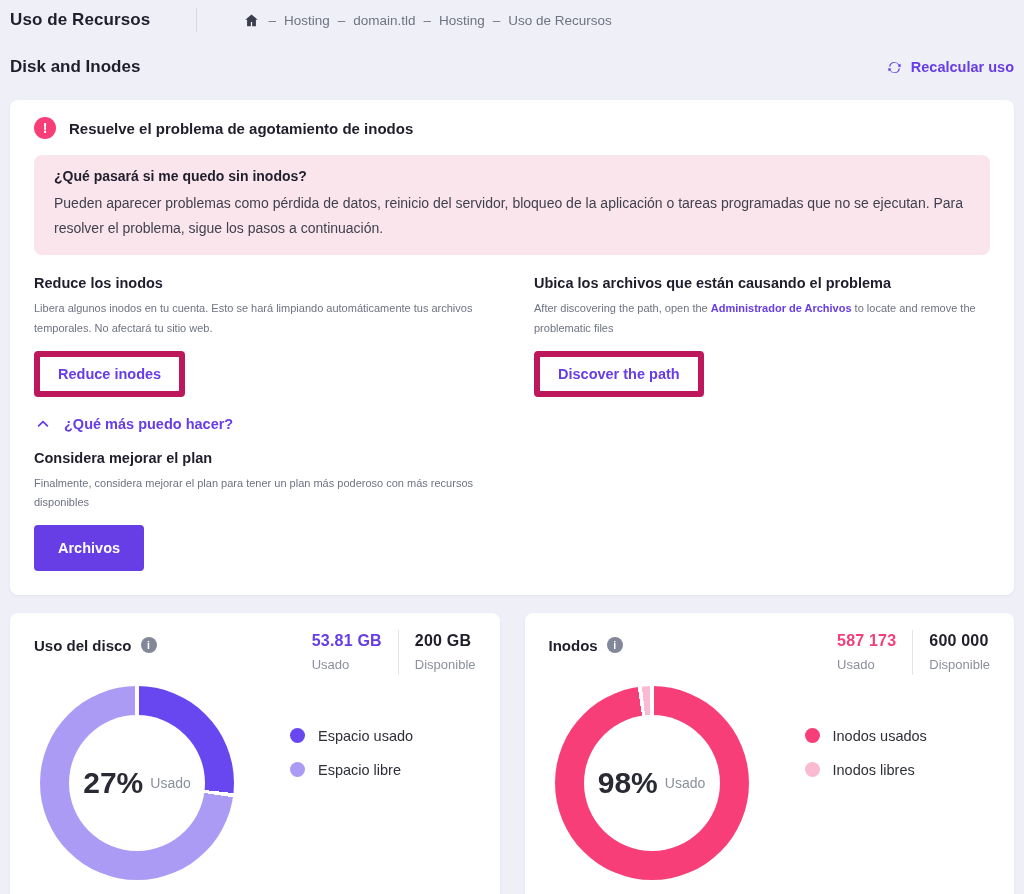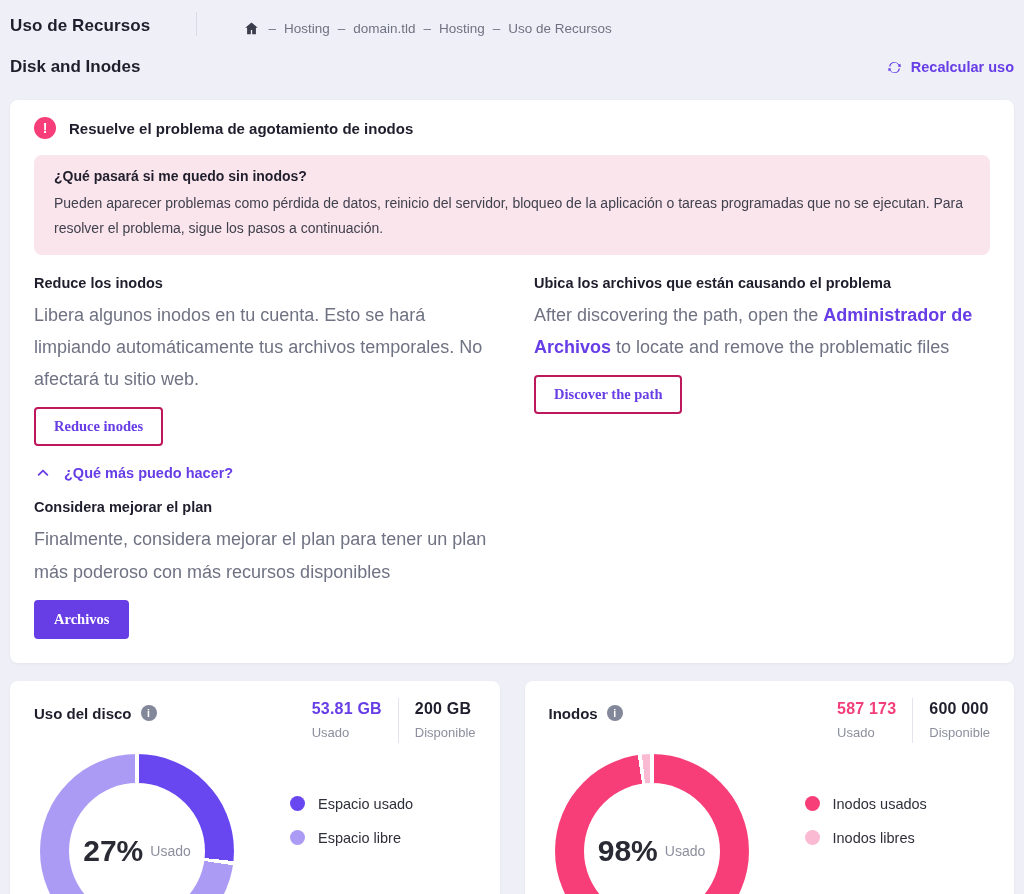--- a/index.html
+++ b/index.html
@@ -6,21 +6,21 @@
   html, body { margin:0; padding:0; width:1024px; height:894px; overflow:hidden; }
   body {
     background:#EFF0F7;
     font-family:"Liberation Sans", sans-serif;
     color:#1f1e2c;
     -webkit-font-smoothing:antialiased;
   }
   .page { padding:0 10px; }
 
   
-  .topbar { display:flex; align-items:flex-end; height:36px; padding-top:4px;gap:31px; }
+  .topbar { display:flex; align-items:center; height:36px; padding-top:4px;gap:31px; }
   .topbar-title { font-size:17px; font-weight:700; color:#1f1e2c; letter-spacing:.1px; }
   .topbar-divider { width:1px; height:24px; background:#d8dae4; margin:0 16px 0 15px; }
   .breadcrumb { display:flex; align-items:center; gap:8px; font-size:13.5px; color:#6f7283; }
   .breadcrumb .sep { color:#6f7283; }
   .home-icon { display:flex; align-items:center; margin-right:1px; cursor:pointer; }
   .crumb { cursor:pointer; }
 
   
   .section-header { display:flex; justify-content:space-between; align-items:center; margin-top:21px; margin-bottom:23px; }
   .section-title { font-size:17px; font-weight:700; margin:0; color:#1f1e2c; }
@@ -33,24 +33,24 @@
   .alert-head { display:flex; align-items:center; gap:13px; }
   .alert-icon { width:22px; height:22px; border-radius:50%; background:#F73E78; color:#fff; font-weight:700; font-size:14px; display:flex; align-items:center; justify-content:center; flex-shrink:0; }
   .alert-title { font-size:15px; font-weight:700; color:#1f1e2c; }
 
   .danger-box { background:#FBE5EC; border-radius:8px; margin-top:16px; padding:13px 20px 14px; }
   .danger-box h4 { margin:0 0 7px; font-size:14px; font-weight:700; color:#1f1e2c; }
   .danger-box p { margin:0; font-size:14px; color:#40414e; line-height:1.8; }
 
   .steps { display:grid; grid-template-columns:1fr 1fr; column-gap:44px; margin-top:20px; }
   .step h4 { margin:0 0 8px; font-size:14.5px; font-weight:700; color:#1f1e2c; }
-  .step p { margin:0 0 12px; font-size:18px; color:#6f7283; line-height:1.78; }
+  .step p { margin:0 0 12px; font-size:11px; color:#6f7283; line-height:1.78; }
   .inline-link { color:#673DE6; font-weight:700; cursor:pointer; }
 
-  .btn { display:inline-block; padding:9px 18px; border-radius:4px; font-size:14.5px; font-weight:700; border:2px solid #be185d; background:#fff; color:#673DE6; cursor:pointer; font-family:Liberation Serif, serif; }
+  .btn { display:inline-block; padding:9px 18px; border-radius:4px; font-size:14.5px; font-weight:700; border:6px solid #be185d; background:#fff; color:#673DE6; cursor:pointer; font-family:Liberation Sans, sans-serif; }
   .btn.primary { background:#673DE6; border-color:#673DE6; color:#fff; }
 
   .collapse-row { display:flex; align-items:center; gap:14px; margin:19px 0 0 2px; color:#673DE6; font-weight:700; font-size:14.5px; cursor:pointer; }
   .steps.second { margin-top:18px; }
 
   
   .cards-row { display:flex; gap:25px; margin-top:18px; }
   .usage-card { flex:1; padding:17px 24px 20px; height:290px; }
   .usage-head { display:flex; justify-content:space-between; align-items:flex-start; }
   .usage-title-row { display:flex; align-items:center; gap:9px; padding-top:7px; }

